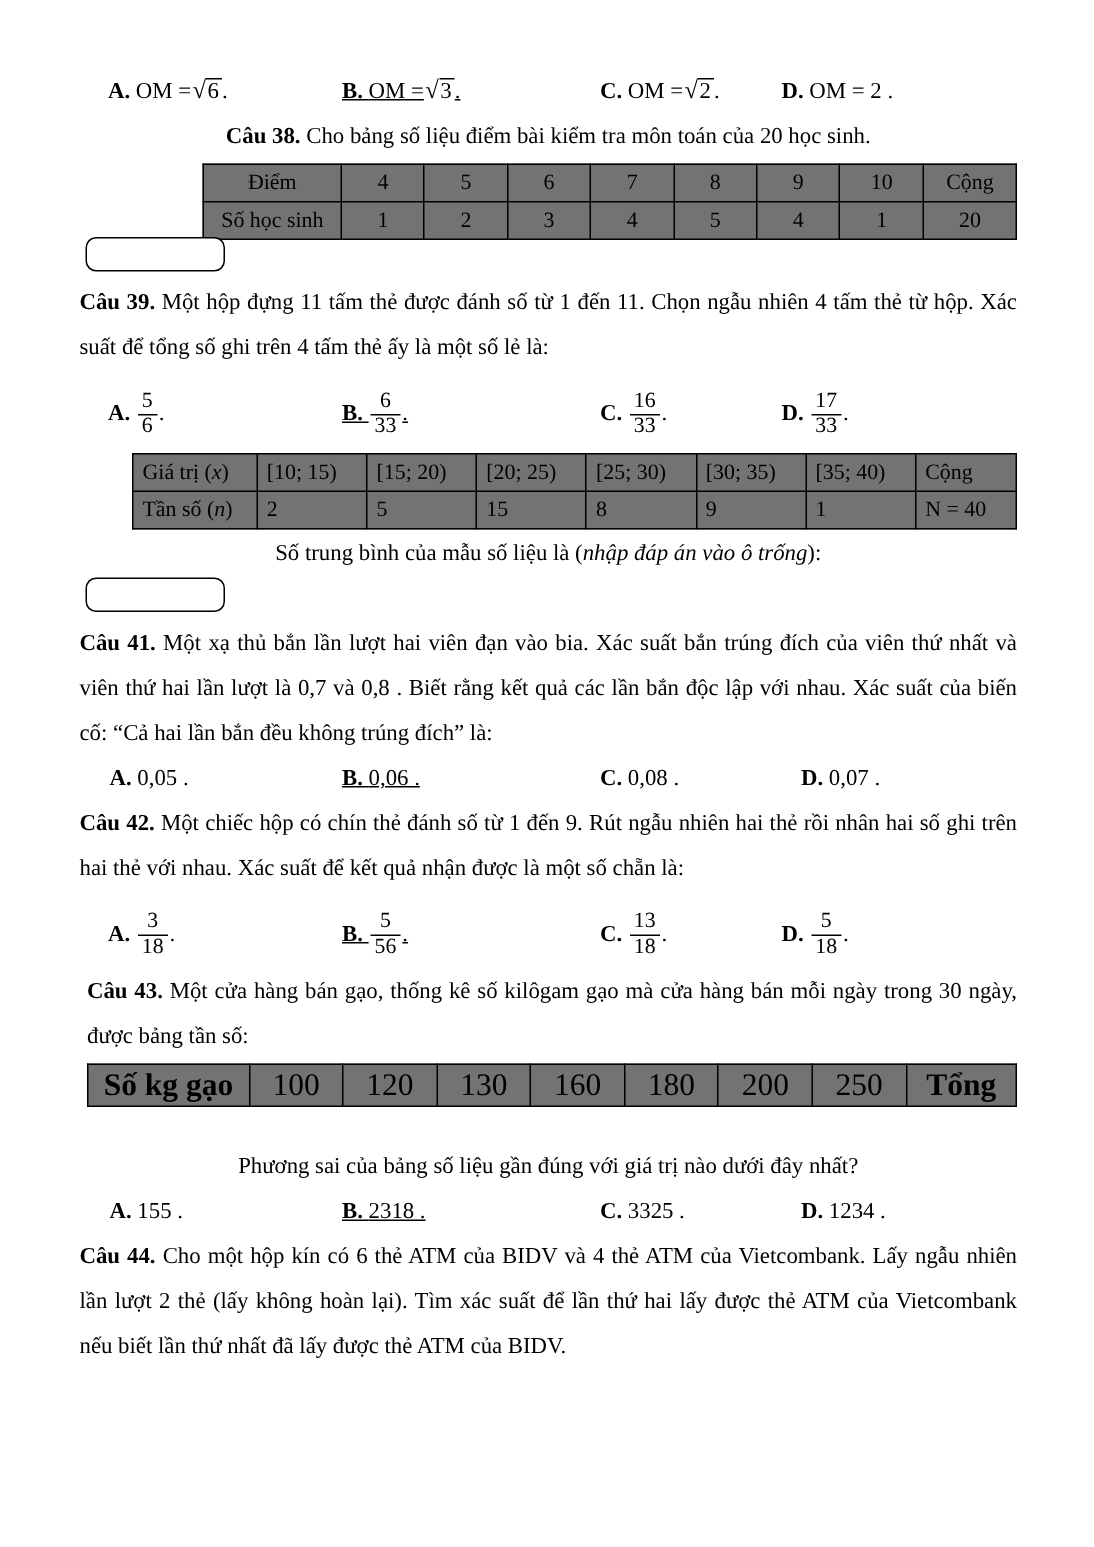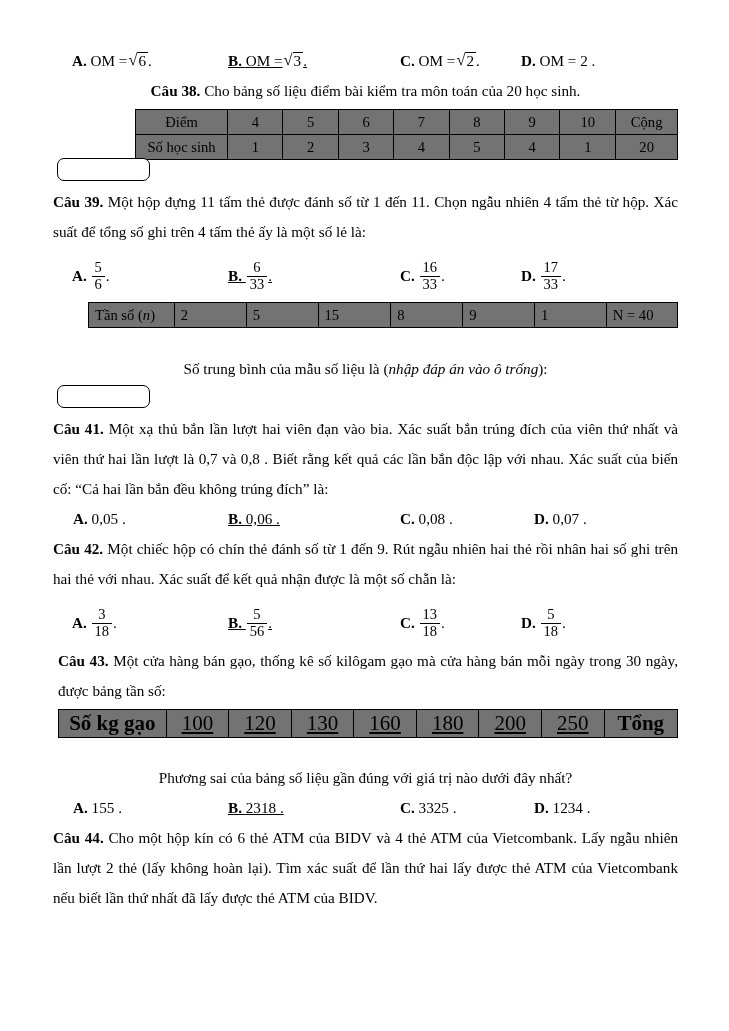--- a/index.html
+++ b/index.html
@@ -165,21 +165,21 @@
     left: 5px;
     top: 0;
   }
   table.t43 td {
     text-align: center;
     height: 25px;
     line-height: 23px;
     font-size: 21px;
   }
   table.t43 td.hd { width: 103px; font-weight: bold; }
-  table.t43 td.v  { width: 64px; text-decoration: underline; }
+  table.t43 td.v  { width: 64px; }
   table.t43 td.sum{ width: 72px; }
   table.t43 td.bold { font-weight: bold; }
 
   .gap6 { height: 6px; }
   .gap3 { height: 3px; }
 </style>
 </head>
 <body>
 
 <div class="page">
@@ -245,20 +245,30 @@
     <span class="opt o-b"><span class="ltr">B.</span> <span class="fr"><span class="num">6</span><span class="den">33</span></span><span>.</span></span>
     <span class="opt o-c"><span class="ltr">C.</span> <span class="fr"><span class="num">16</span><span class="den">33</span></span><span>.</span></span>
     <span class="opt o-d"><span class="ltr">D.</span> <span class="fr"><span class="num">17</span><span class="den">33</span></span><span>.</span></span>
   </div>
 
 
   <div class="gap3"></div>
   <div class="t40-wrap">
     <table class="dt t40">
       <tbody>
+            <tr>
+        <td class="hd"><span>Giá trị (</span><span class="it">x</span><span>)</span></td>
+        <td class="v">[10; 15)</td>
+        <td class="v">[15; 20)</td>
+        <td class="v">[20; 25)</td>
+        <td class="v">[25; 30)</td>
+        <td class="v">[30; 35)</td>
+        <td class="v">[35; 40)</td>
+        <td class="sum">Cộng</td>
+      </tr>
       <tr>
         <td class="hd"><span>Tần số (</span><span class="it">n</span><span>)</span></td>
         <td class="v">2</td>
         <td class="v">5</td>
         <td class="v">15</td>
         <td class="v">8</td>
         <td class="v">9</td>
         <td class="v">1</td>
         <td class="sum">N = 40</td>
       </tr>

